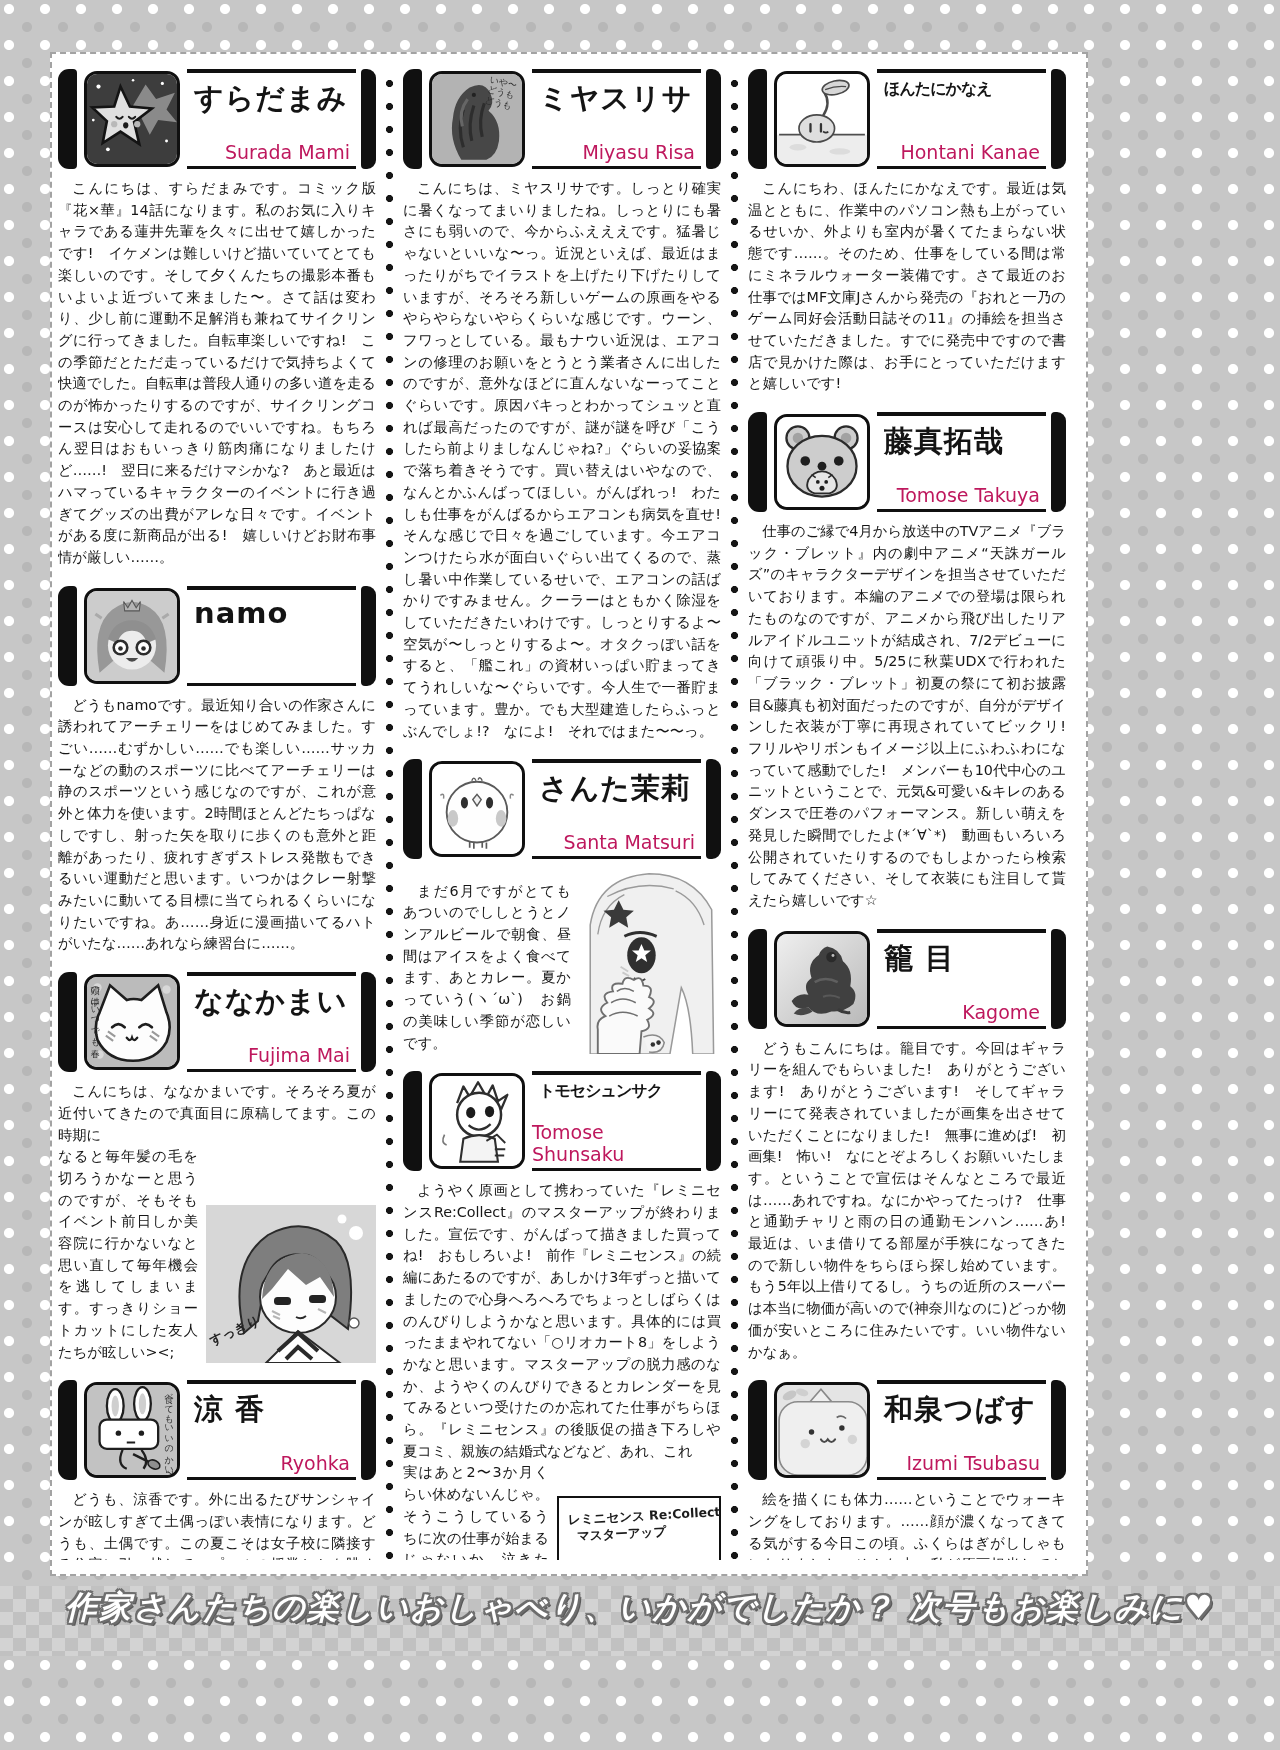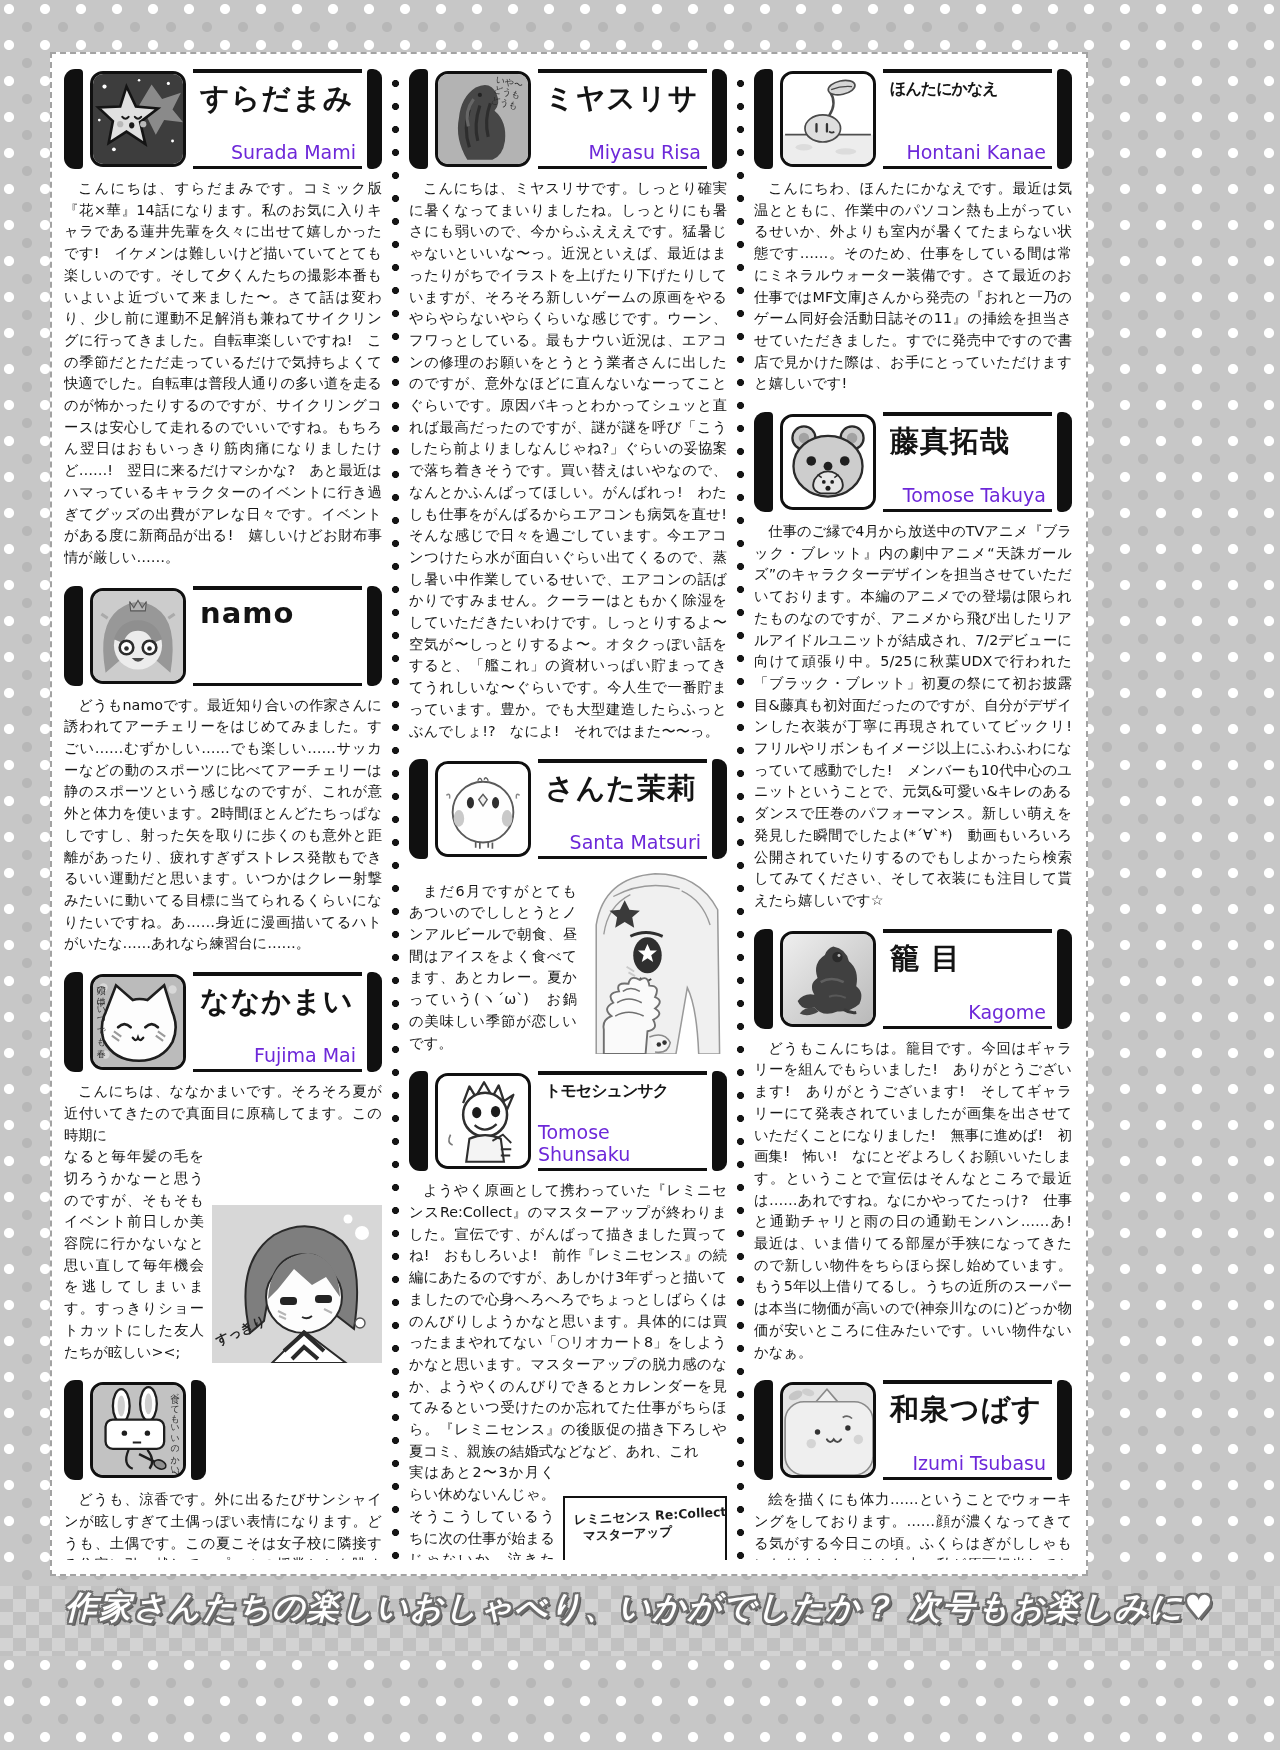--- a/index.html
+++ b/index.html
@@ -6,35 +6,35 @@
 *{margin:0;padding:0;box-sizing:border-box}
 html,body{width:1280px;height:1750px}
 body{font-family:"DejaVu Sans",sans-serif;color:#141414}
 .page{position:relative;width:1280px;height:1750px;overflow:hidden;
   background-color:#c7c7c7;
   background-image:
     radial-gradient(circle at 9px 9px,#ffffff 4.6px,rgba(255,255,255,0) 5.5px),
     radial-gradient(circle at 27px 27px,#b7b7b7 4.6px,rgba(255,255,255,0) 5.5px);
   background-size:36px 36px;}
 .panel{position:absolute;left:50px;top:52px;width:1038px;height:1524px;background:#fff;
-  border:2px dashed #a3a3a3;display:flex;padding:14px 12px;overflow:hidden;}
+  border:2px dashed #a3a3a3;display:flex;padding:14px 6px;overflow:hidden;}
 .col{width:318px;flex:none;overflow:hidden}
 .sep{width:27px;flex:none;background-image:radial-gradient(circle,#161616 3.3px,rgba(0,0,0,0) 3.8px);
   background-size:27px 23px;background-repeat:repeat-y;background-position:center 4px;}
 .entry{margin-bottom:16px}
 .ehead{display:flex;align-items:center;height:102px;margin-bottom:8px}
 .bracket{flex:none;background:#101010;height:100px}
 .bl{width:19px;border-radius:11px 4px 4px 11px;margin-right:7px}
 .br{width:15px;border-radius:4px 9px 9px 4px;margin-left:5px}
 .avatar{flex:none;width:96px;height:96px;border:3px solid #101010;border-radius:13px;overflow:hidden;position:relative;background:#fff}
 .avatar svg{display:block;width:100%;height:100%}
 .htitle{flex:1;height:100px;position:relative;border-top:4px solid #101010;border-bottom:3px solid #101010;margin-left:7px}
 .jp{position:absolute;top:6px;left:7px;font-size:29px;font-weight:800;letter-spacing:1px;white-space:nowrap;color:#141414}
 .jp.long{font-size:16px;letter-spacing:-1px}
-.rm{position:absolute;right:6px;bottom:3px;font-size:19px;color:#6d28d9}
+.rm{position:absolute;right:6px;bottom:3px;font-size:19px;color:#be185d}
 .ebody{font-size:14.3px;line-height:21.7px;text-align:justify;color:#161616}
 .para{text-indent:1em;word-break:break-all}
 .noind{text-indent:0}
 .mrow{display:flex;gap:8px;align-items:flex-end}
 .rtext{flex:1}
 .rimg{flex:none;position:relative}
 .rimg svg{display:block;width:100%;height:100%}
 .avnote{position:absolute;font-size:9px;color:#2d2d2d;line-height:1.15;pointer-events:none}
 .note-vert{writing-mode:vertical-rl;top:3px;left:3px}
 .note-vert-r{writing-mode:vertical-rl;top:3px;right:3px}
@@ -176,20 +176,24 @@
                 <rect x="12" y="33" width="56" height="28" rx="7" fill="#fff" stroke="#1e1e1e" stroke-width="2.2"></rect>
                 <circle cx="30" cy="46" r="2.6" fill="#1e1e1e"></circle>
                 <circle cx="52" cy="46" r="2.6" fill="#1e1e1e"></circle>
                 <path d="M38 55 h8" stroke="#1e1e1e" stroke-width="2"></path>
                 <path d="M34 62 q-6 14 4 18 M52 62 q8 10 2 18" fill="none" stroke="#1e1e1e" stroke-width="2.2"></path>
                 <path d="M44 66 L60 74" stroke="#1e1e1e" stroke-width="2.4"></path>
                 <ellipse cx="64" cy="76" rx="6" ry="4" fill="#8f8f8f" stroke="#1e1e1e" stroke-width="1.5" transform="rotate(25 64 76)"></ellipse>
               </svg>
               <span class="avnote note-vert-r">食べてもいいのかい?</span>
             </div>
+            <div class="htitle">
+              <div class="jp">涼 香</div>
+              <div class="rm">Ryohka</div>
+            </div>
             <div class="bracket br"></div>
           </header>
           <div class="ebody">
             <p class="para">どうも、涼香です。外に出るたびサンシャインが眩しすぎて土偶っぽい表情になります。どうも、土偶です。この夏こそは女子校に隣接する住宅に引っ越して、プールの授業とかを眺めたいです。瞬きもせず(でも土偶)。双眼鏡等を使うとレンズが光って見ていることがバレそうなので、やっぱり裸眼がベストです。そろそろアフリカ辺りに行って視力回復の準備をしなくては。視力5.0くらいあったら余裕なんじゃないかなーと思っている今日この頃です。</p>
           </div>
         </article>
       </div>
     <div class="sep"></div>
     <div class="col" id="col1">
         <article class="entry">

